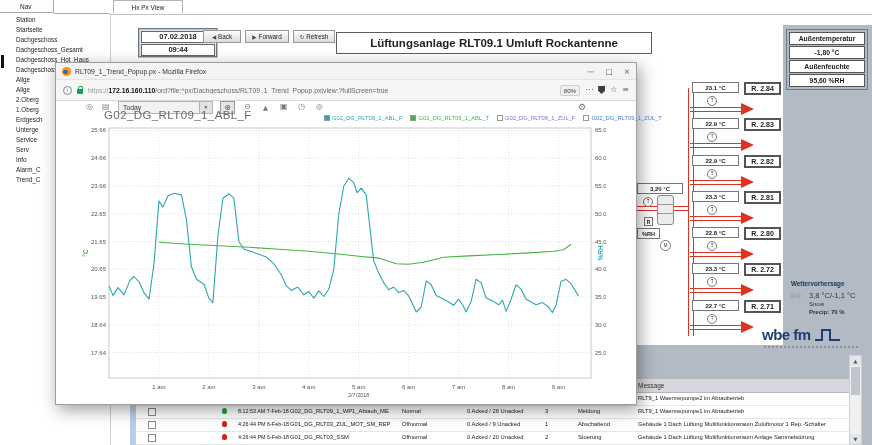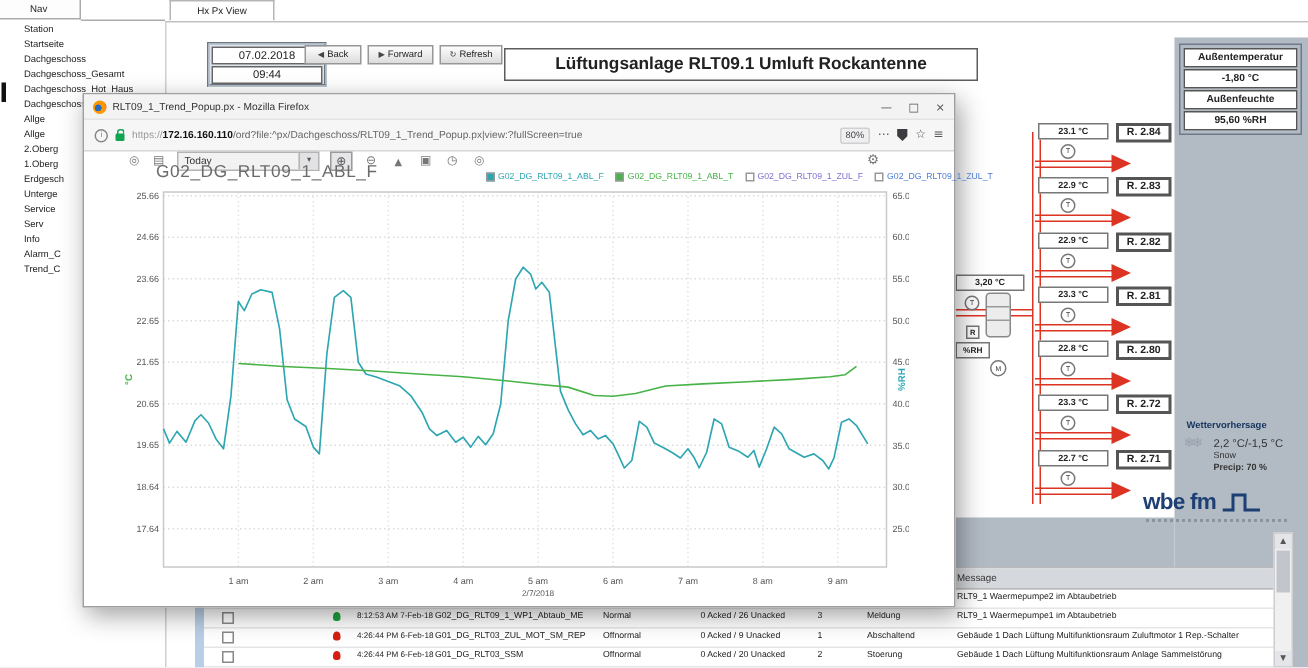--- a/index.html
+++ b/index.html
@@ -18,21 +18,21 @@
   .arrow{width:6px;display:inline-block;color:#555;font-size:5.5px;}
   .tree-icon{width:8px;display:inline-block;font-size:6.5px;text-align:center;}
   .tree-label{margin-left:1px;color:#222;}
   .nav-cursor{left:1px;top:55px;width:3px;height:13px;background:#111;z-index:3;}
 
   
   .tabstrip{left:110px;top:0;width:762px;height:14px;border-bottom:1px solid #c2c2c2;background:#fff;}
   .tab{left:3px;top:0;width:70px;height:14px;border:1px solid #b5b5b5;border-bottom:1px solid #fff;
        font-size:6.5px;text-align:center;line-height:14px;background:#fff;box-sizing:border-box;}
   .datetime{left:138px;top:28px;width:80px;height:30px;border:2px groove #b9c6d2;background:#dfe5ec;padding:1px;box-sizing:border-box;}
-  .dt-cell{background:#fff;border:1px solid #666;font-size:7.5px;font-weight:normal;text-align:center;line-height:10px;height:10px;margin-bottom:1px;}
+  .dt-cell{background:#fff;border:1px solid #666;font-size:7.5px;font-weight:bold;text-align:center;line-height:10px;height:10px;margin-bottom:1px;}
   .btn{top:30px;height:13px;background:linear-gradient(#fdfdfd,#dcdcdc);border:1px solid #979797;
        font-size:6.3px;color:#222;display:flex;align-items:center;justify-content:center;gap:2px;box-sizing:border-box;}
   .btn .glyph{font-size:5.5px;color:#444;}
   .page-title{left:336px;top:32px;width:314px;height:20px;border:1px solid #5d5d5d;font-size:11.5px;font-weight:bold;
               text-align:center;line-height:20px;background:#fff;}
 
   
   .gray-panel{left:783px;top:25px;width:89px;height:420px;background:#b2bac4;}
   .gray-panel-ext{left:637px;top:345px;width:146px;height:100px;background:#b2bac4;}
   .outdoor{left:786px;top:29px;width:82px;height:61px;border:1px solid #6f7a88;background:#b2bac4;padding:2px;box-sizing:border-box;}
@@ -261,21 +261,21 @@
 
   <div class="abs outdoor">
     <div class="outdoor-cell">Außentemperatur</div>
     <div class="outdoor-cell">-1,80 °C</div>
     <div class="outdoor-cell">Außenfeuchte</div>
     <div class="outdoor-cell">95,60 %RH</div>
   </div>
 
   <div class="abs weather-head">Wettervorhersage</div>
   <div class="abs weather-icon glyph">❄❄</div>
-  <div class="abs weather-range">2,2 °C/-1,5 °C</div>
+  <div class="abs weather-range">3,8 °C/-1,1 °C</div>
   <div class="abs weather-cond">Snow</div>
   <div class="abs weather-precip">Precip: 70 %</div>
 
   <div class="abs logo">
     <span class="logo-text">wbe fm</span>
     <svg width="26" height="15">
       <polyline points="0,13 7,13 7,3 15,3 15,13 25,13" fill="none" stroke="#1d3f73" stroke-width="2"></polyline>
     </svg>
   </div>
   <div class="abs logo-tagline"></div>

